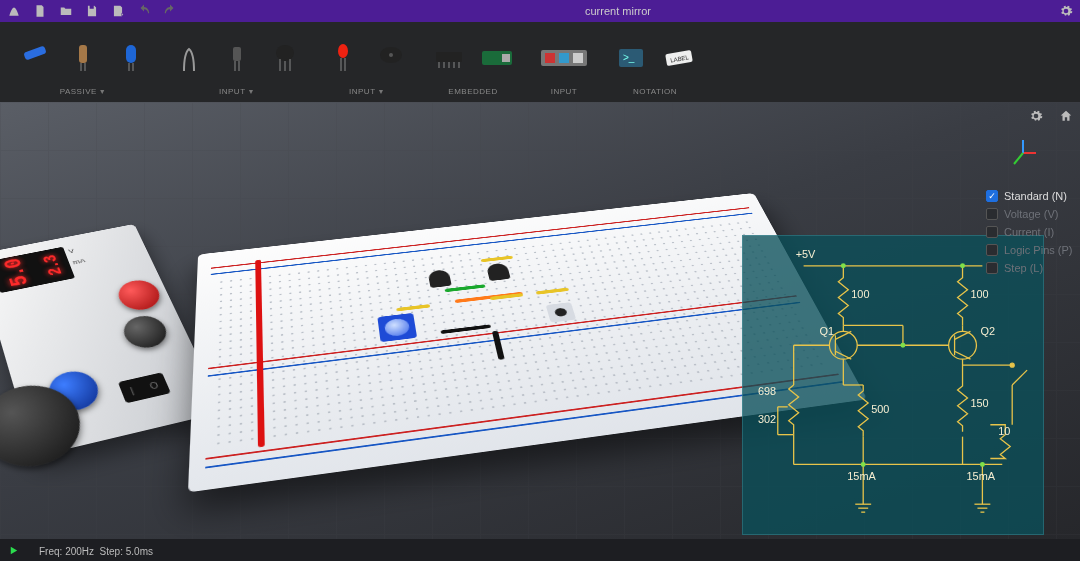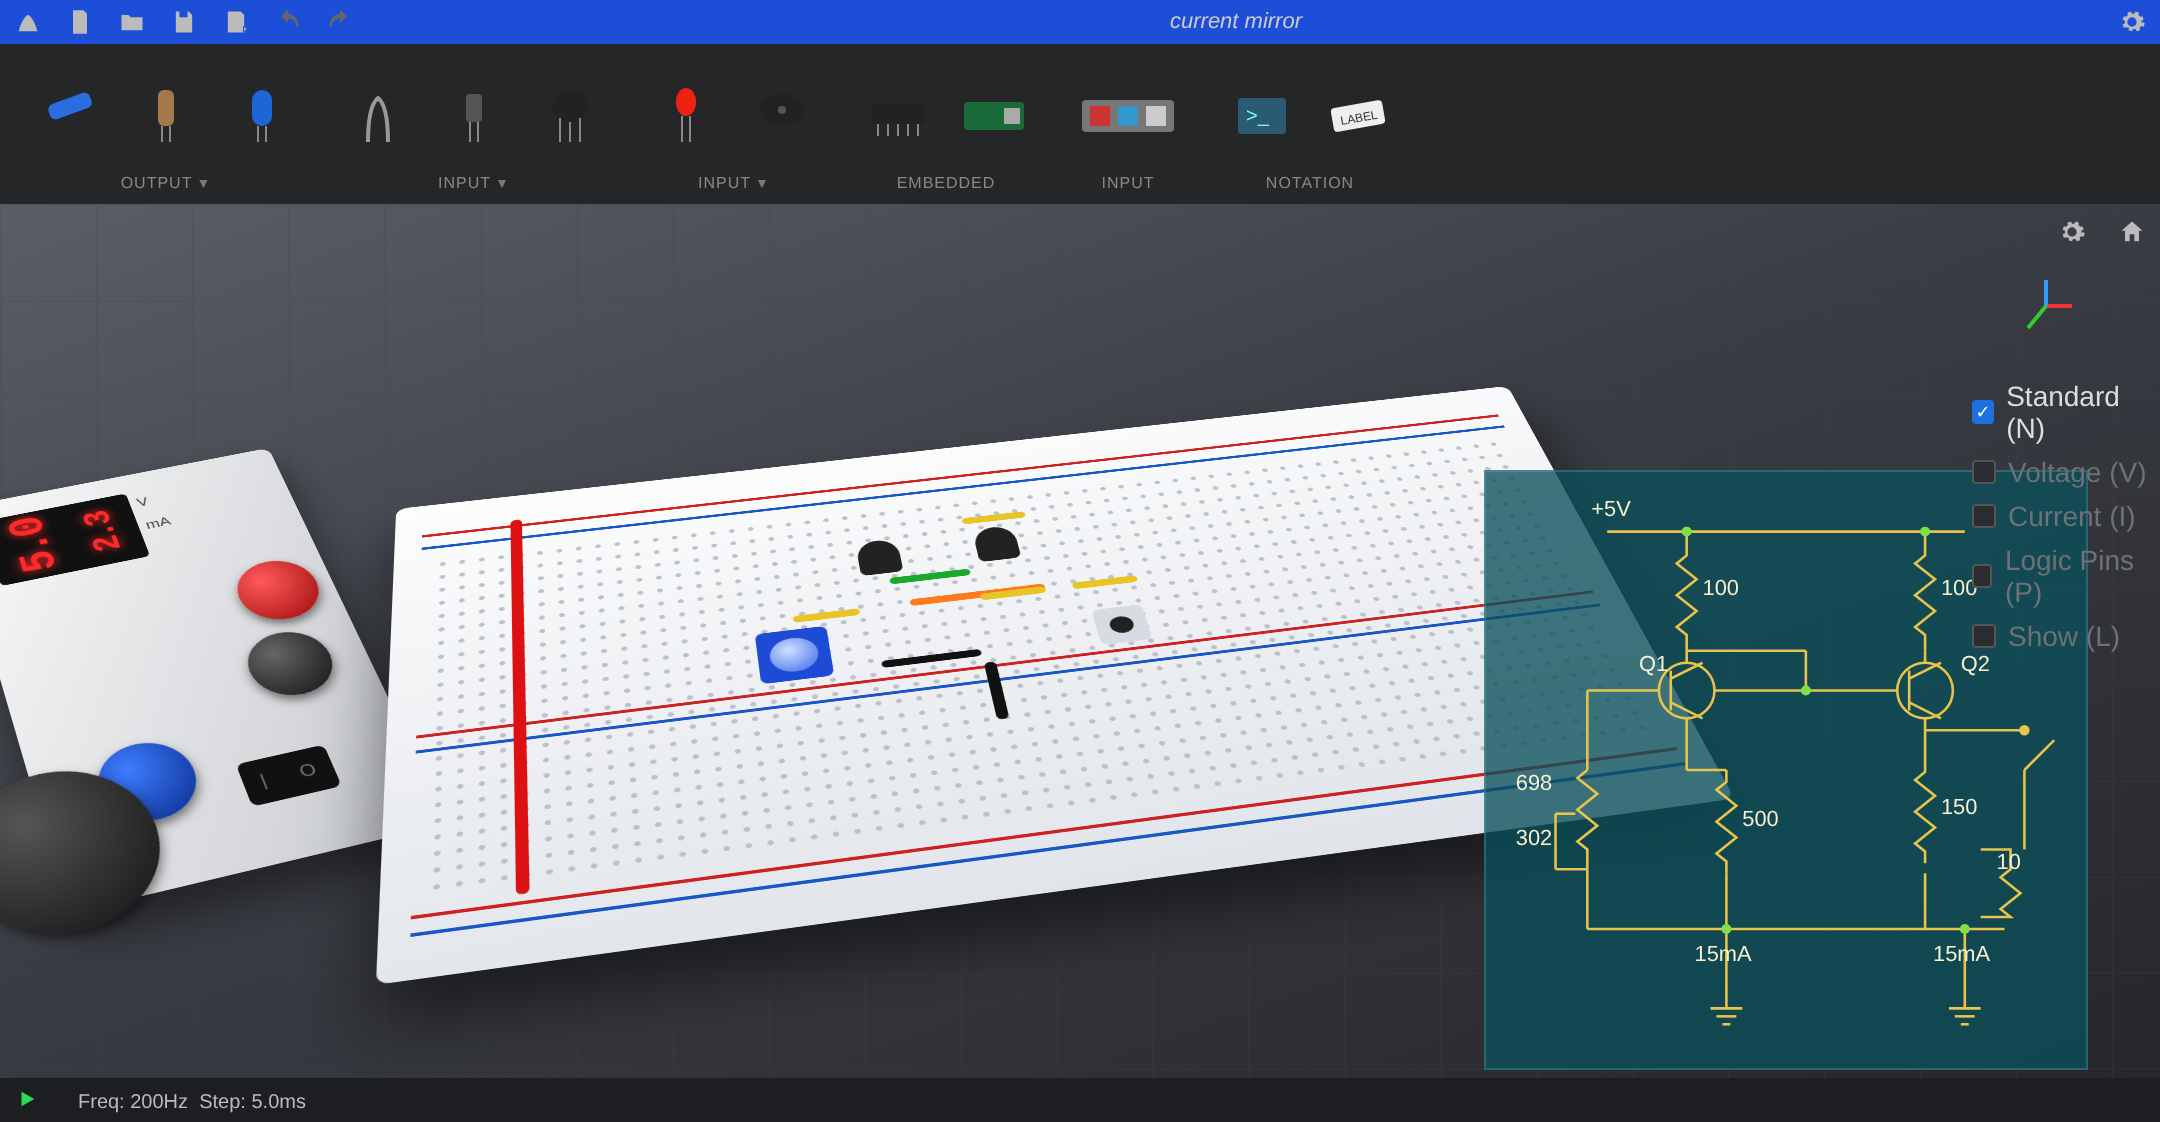--- a/index.html
+++ b/index.html
@@ -1,18 +1,18 @@
 <!DOCTYPE html>
 <html><head>
 <meta charset="utf-8">
 <style>
   * { margin:0; padding:0; box-sizing:border-box; font-family: Arial, sans-serif; }
   html,body { width:1080px; height:561px; background:#2a2c30; overflow:hidden; color:#aaa; font-size:10px; }
   
-  .menubar { height:22px; background:#1d4ed8; display:flex; align-items:center; padding:0 6px; gap:10px;font-style:italic; }
+  .menubar { height:22px; background:#4c1d95; display:flex; align-items:center; padding:0 6px; gap:10px; }
   .menubar .left { display:flex; gap:10px; align-items:center; }
   .menubar .spacer { flex:1; }
   .menubar .title { color:#ccc; font-size:11px; }
   .icon-btn { width:16px; height:16px; display:flex; align-items:center; justify-content:center; cursor:pointer; color:#bbb; }
   .icon-btn svg { width:14px; height:14px; fill:#bbb; }
   .icon-btn.dim svg { fill:#666; }
   
   .toolbar { height:80px; background:#252628; display:flex; align-items:stretch; padding:0 6px; }
   .tool-group { display:flex; flex-direction:column; align-items:center; padding:4px 8px 0 8px; }
   .tool-group .items { flex:1; display:flex; align-items:center; gap:14px; padding:6px 4px 0 4px; }
@@ -60,21 +60,21 @@
   .wire.org { background:#ff7a1a; }
   .wire.blk { background:#111; }
   .wire.yel { background:#e8c427; }
   
   .schematic { position:absolute; right:36px; bottom:4px; width:302px; height:300px; background:rgba(10,80,90,0.78); border:1px solid rgba(100,200,210,.25);}
   .schematic svg { width:100%; height:100%; }
   .sch-text { fill:#f7efd2; font-size:11px; font-family:Arial; }
   
   .hud { position:absolute; right:6px; top:6px; display:flex; gap:14px; }
   .axis { position:absolute; right:42px; top:36px; width:30px; height:30px; }
-  .layers { position:absolute; right:4px; top:88px; width:90px; display:flex; flex-direction:column; gap:6px; font-size:14px; color:#6e7178;}
+  .layers { position:absolute; right:4px; top:88px; width:90px; display:flex; flex-direction:column; gap:6px; font-size:11px; color:#6e7178;}
   .layers .row { display:flex; align-items:center; gap:6px; }
   .cb { width:12px; height:12px; border:1px solid #555; border-radius:2px; display:flex; align-items:center; justify-content:center; background:#2a2c30;}
   .cb.on { background:#1e6fe0; border-color:#1e6fe0;}
   .cb.on::after{content:"✓"; color:#fff; font-size:9px; line-height:1;}
   
   .status { height:22px; background:#1d1e22; display:flex; align-items:center; padding:12px 8px; gap:20px; font-size:10px; color:#bbb;}
   .play svg{ fill:#2bdc4e; width:11px; height:11px;}
 </style>
 </head>
 <body>
@@ -145,21 +145,21 @@
           </svg>
         </div>
       <div class="tool-slot">
           <svg width="22" height="30">
             <rect x="6" y="2" width="10" height="18" rx="5" fill="#1e66d6"></rect>
             <line x1="9" y1="20" x2="9" y2="28" stroke="#888"></line>
             <line x1="13" y1="20" x2="13" y2="28" stroke="#888"></line>
           </svg>
         </div>
     </div>
-    <div class="label"><span>OUTPUT</span><span class="caret">▼</span></div>
+    <div class="label"><span>PASSIVE</span><span class="caret">▼</span></div>
   </div>
 
   <div class="tool-group">
     <div class="items">
       <div class="tool-slot">
           <svg width="26" height="30">
             <path d="M8 28 Q8 10 13 6 Q18 10 18 28" fill="none" stroke="#999" stroke-width="2"></path>
           </svg>
         </div>
       <div class="tool-slot">
@@ -419,21 +419,21 @@
     <div class="row">
         <span class="cb"></span>
         <span>Current (I)</span>
       </div>
     <div class="row">
         <span class="cb"></span>
         <span>Logic Pins (P)</span>
       </div>
     <div class="row">
         <span class="cb"></span>
-        <span>Show (L)</span>
+        <span>Step (L)</span>
       </div>
   </div>
 </div>
 
 <div class="status">
   <span class="play"><svg viewBox="0 0 24 24">
         <path d="M6 4l14 8-14 8z"></path>
       </svg></span>
   <span>
     <span>Freq:</span> <span>200Hz</span>

